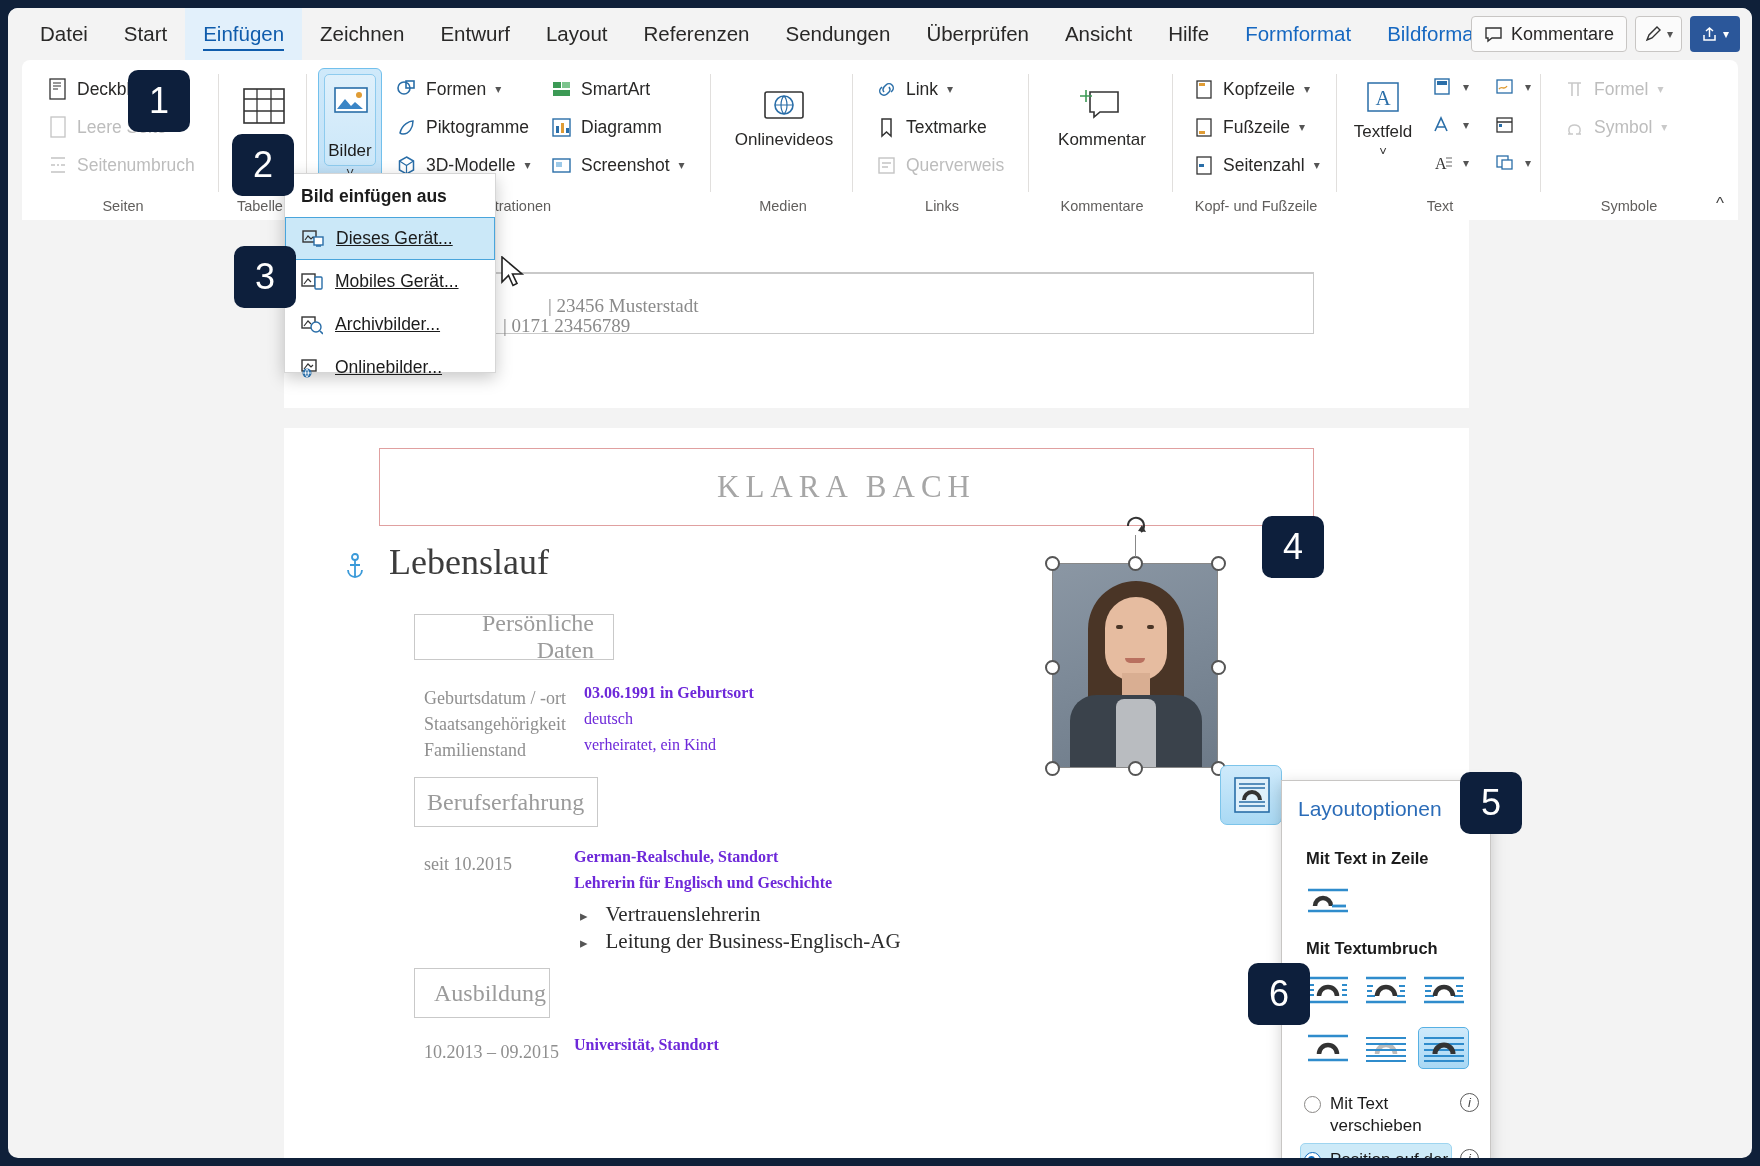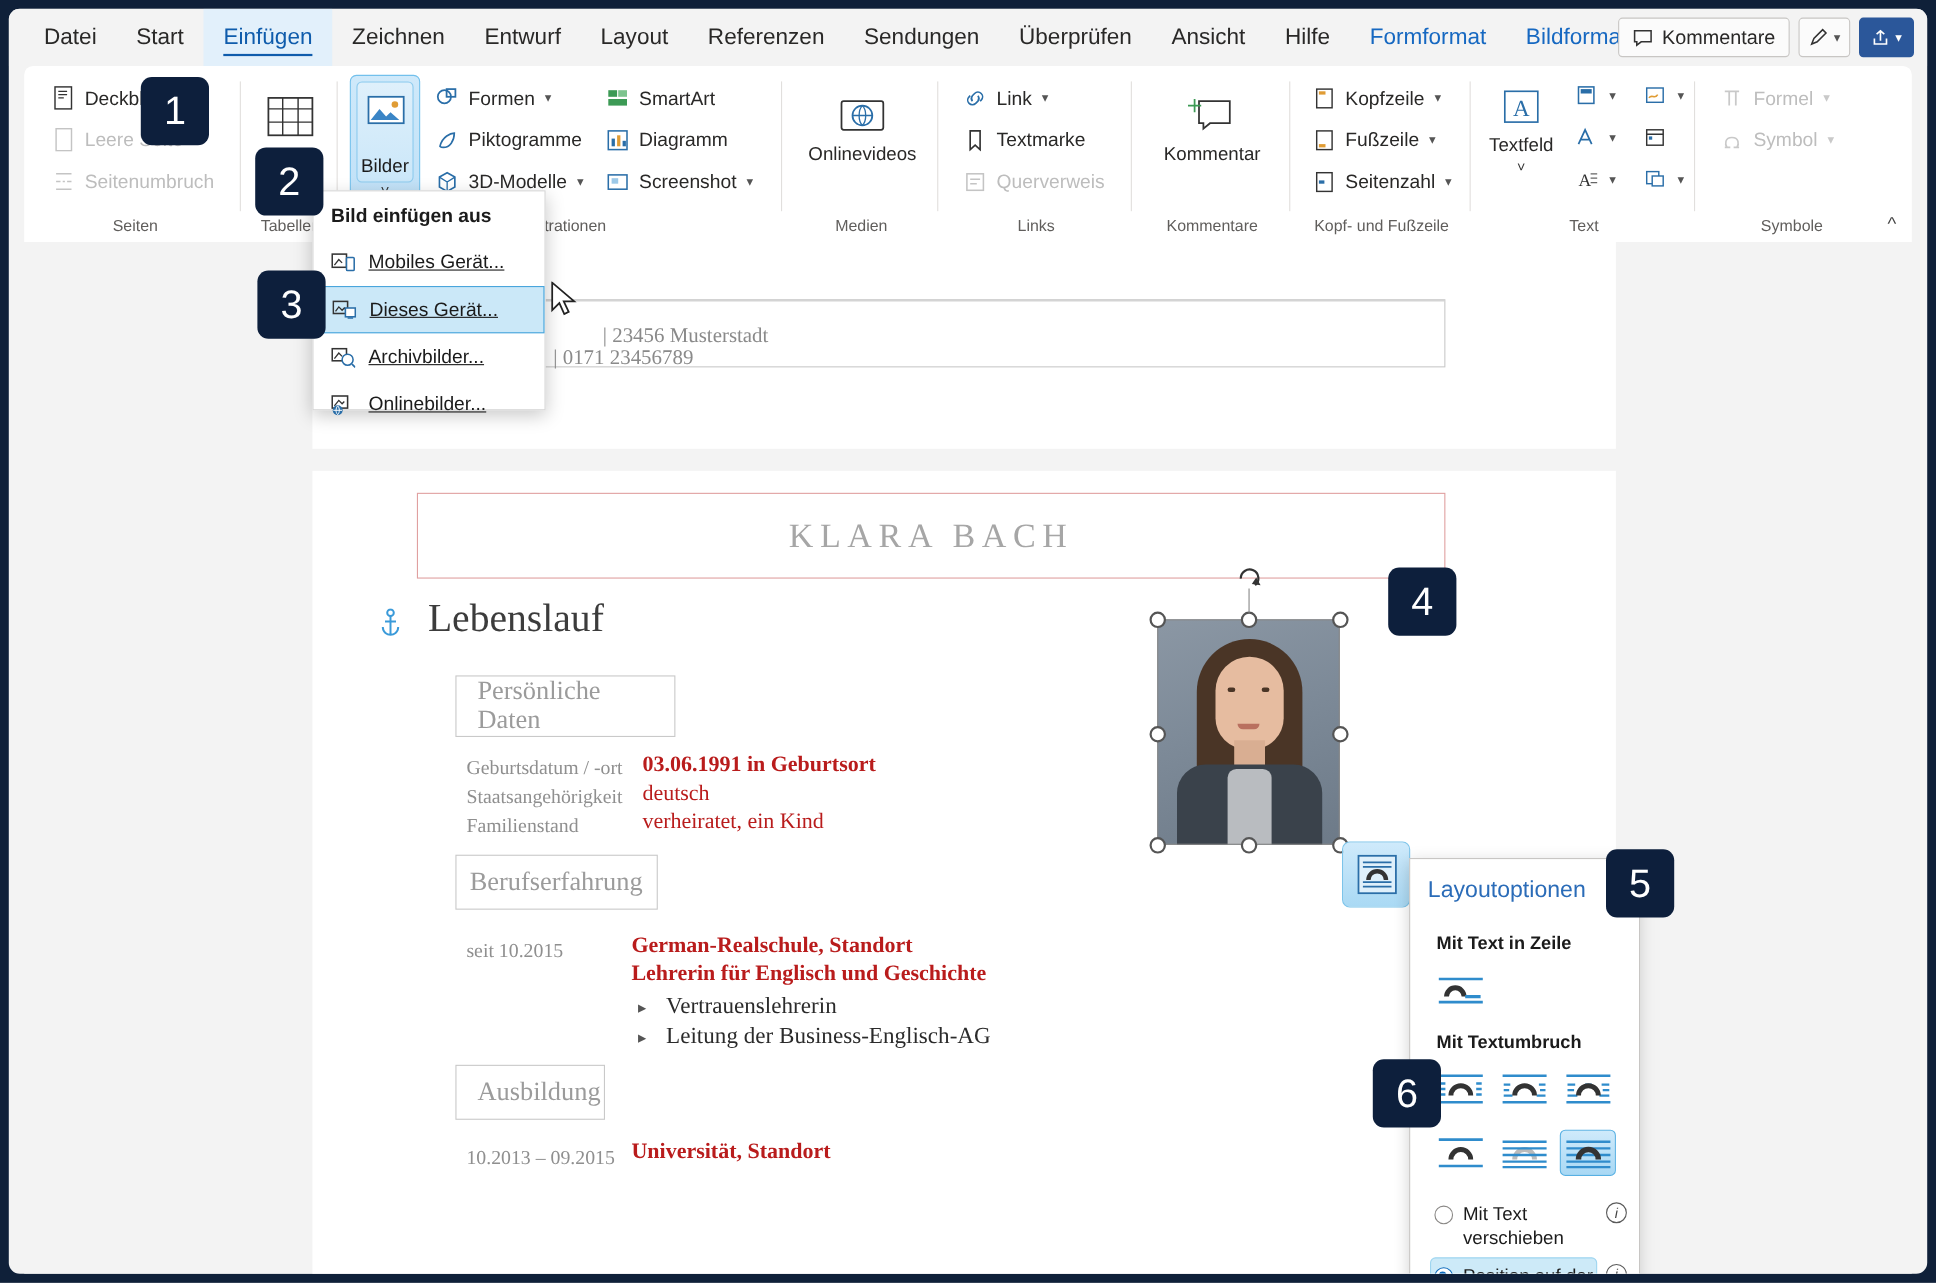--- a/index.html
+++ b/index.html
@@ -130,21 +130,21 @@
     font-family:"Liberation Serif", serif;
   }
   .secbox {
     position:absolute; border:1px solid #c9c9c9; display:flex; align-items:center;
     padding:0 19px; font-size:24px; color:#9b9b9b; font-family:"Liberation Serif", serif;
   }
   .lbl-l {
     position:absolute; font-size:18px; color:#8f8f8f; font-family:"Liberation Serif", serif;
   }
   .val-r {
-    position:absolute; font-size:20px; color:#b91c1c; font-family:"Liberation Serif", serif;
+    position:absolute; font-size:16px; color:#6d28d9; font-family:"Liberation Serif", serif;
   }
   .val-b { font-weight:bold; }
   .bullet {
     position:absolute; font-size:21px; color:#2b2b2b; font-family:"Liberation Serif", serif;text-align:center;
   }
   .bullet::before { content:"\25B8"; color:#555; margin-right:18px; font-size:15px; }
 
   
   .photo {
     position:absolute; left:1030px; top:343px; width:166px; height:205px;
@@ -620,21 +620,21 @@
       </div>
 
       <span class="anchor">
         <svg width="22" height="28" viewBox="0 0 22 28">
               <circle cx="11" cy="4" r="3" fill="none" stroke="#3a9ad9" stroke-width="1.8"></circle>
               <path d="M11 7v17M4 17c0 5 4 7 7 7s7-2 7-7M6 12h10" stroke="#3a9ad9" stroke-width="1.8" fill="none"></path>
             </svg>
       </span>
       <div class="h1">Lebenslauf</div>
 
-      <div class="secbox" style="left:130px; top:186px; width:200px; height:56px;">Persönliche Daten</div>
+      <div class="secbox" style="left:130px; top:186px; width:200px; height:46px;text-align:right;">Persönliche Daten</div>
       <div class="lbl-l" style="left:140px; top:260px;">Geburtsdatum / -ort</div>
       <div class="val-r val-b" style="left:300px; top:256px;">03.06.1991 in Geburtsort</div>
       <div class="lbl-l" style="left:140px; top:286px;">Staatsangehörigkeit</div>
       <div class="val-r" style="left:300px; top:282px;">deutsch</div>
       <div class="lbl-l" style="left:140px; top:312px;">Familienstand</div>
       <div class="val-r" style="left:300px; top:308px;">verheiratet, ein Kind</div>
 
       <div class="secbox" style="left:130px; top:349px; width:184px; height:50px;padding-left:12px;">Berufserfahrung</div>
       <div class="lbl-l" style="left:140px; top:426px;">seit 10.2015</div>
       <div class="val-r val-b" style="left:290px; top:420px;">German-Realschule, Standort</div>
@@ -752,44 +752,44 @@
         <span class="radio on"></span>
         <span class="radio-lbl">Position auf der Seite fixieren</span>
       </div>
       <div class="infoi" style="left:178px; top:368px;">i</div>
 
     </div>
   </div>
 
   <div class="menu">
     <div class="menu-title">Bild einfügen aus</div>
-    <div class="menu-item">
-      <span class="ico">
-        <svg width="22" height="20" viewBox="0 0 22 20">
-              <rect x="1" y="2" width="13" height="12" fill="none" stroke="#333" stroke-width="1.4"></rect>
-              <path d="M3 12l4-5 3 3" fill="none" stroke="#333" stroke-width="1.2"></path>
-              <rect x="14" y="5" width="7" height="12" rx="1" fill="#fff" stroke="#2a6ea8" stroke-width="1.4"></rect>
-            </svg>
-      </span>
-      <span class="u">Mobiles Gerät...</span>
-    </div>
     <div class="menu-item hl">
       <span class="ico">
         <svg width="22" height="20" viewBox="0 0 22 20">
               <rect x="1" y="2" width="13" height="11" fill="none" stroke="#333" stroke-width="1.4"></rect>
               <path d="M3 11l3-4 3 3 2-2 3 3" fill="none" stroke="#333" stroke-width="1.2"></path>
               <rect x="12" y="8" width="9" height="8" fill="#fff" stroke="#2a6ea8" stroke-width="1.4"></rect>
               <path d="M14 17h5" stroke="#2a6ea8" stroke-width="1.4"></path>
             </svg>
       </span>
       <span class="u">Dieses Gerät...</span>
     </div>
     <div class="menu-item">
       <span class="ico">
         <svg width="22" height="20" viewBox="0 0 22 20">
+              <rect x="1" y="2" width="13" height="12" fill="none" stroke="#333" stroke-width="1.4"></rect>
+              <path d="M3 12l4-5 3 3" fill="none" stroke="#333" stroke-width="1.2"></path>
+              <rect x="14" y="5" width="7" height="12" rx="1" fill="#fff" stroke="#2a6ea8" stroke-width="1.4"></rect>
+            </svg>
+      </span>
+      <span class="u">Mobiles Gerät...</span>
+    </div>
+    <div class="menu-item">
+      <span class="ico">
+        <svg width="22" height="20" viewBox="0 0 22 20">
               <rect x="1" y="2" width="13" height="11" fill="none" stroke="#333" stroke-width="1.4"></rect>
               <path d="M3 11l4-5 3 3" fill="none" stroke="#333" stroke-width="1.2"></path>
               <circle cx="15" cy="12" r="5" fill="#fff" stroke="#2a6ea8" stroke-width="1.4"></circle>
               <path d="M19 16l3 3" stroke="#2a6ea8" stroke-width="1.6"></path>
             </svg>
       </span>
       <span class="u">Archivbilder...</span>
     </div>
     <div class="menu-item">
       <span class="ico">

